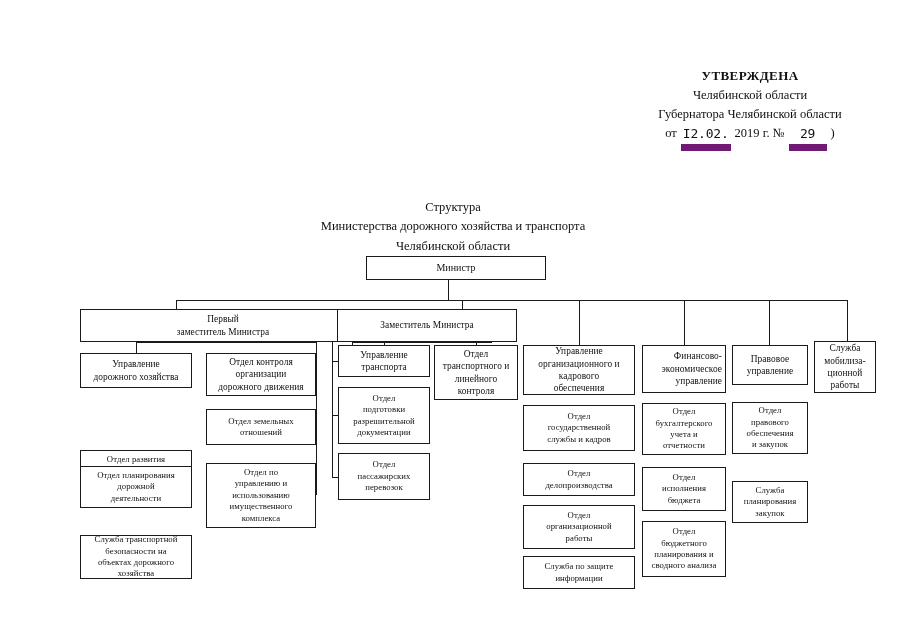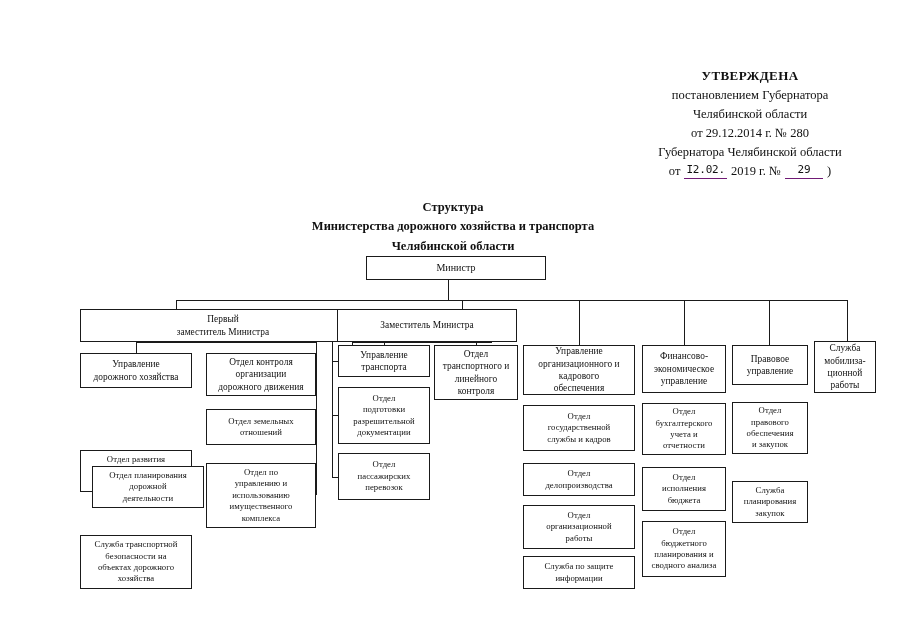--- a/index.html
+++ b/index.html
@@ -19,31 +19,31 @@
     text-align:center; font-size:12.5px; line-height:1.52;
   }
   .approval .ttl{font-weight:bold;letter-spacing:.4px;font-size:13px;}
   .approval .ln{white-space:nowrap;}
   .approval .lastline{
     display:flex;justify-content:center;align-items:flex-start;gap:4px;
     white-space:nowrap;
   }
   .typed{
     font-family:"DejaVu Sans Mono", monospace;
-    font-size:11px;
-    border-bottom:1px solid #701a75;
+    font-size:13px;
+    border-bottom:7px solid #701a75;
     padding:0 2px;
     letter-spacing:-0.2px;
   }
   .typed.num{min-width:34px;text-align:center;}
 
   
   .doc-title{
     position:absolute; left:283px; top:198px; width:340px;
-    text-align:center; font-size:12.5px; line-height:1.55;font-weight:bold;
+    text-align:center; font-size:12.5px; line-height:1.55;
   }
 
   
   .box{
     position:absolute;
     box-sizing:border-box;
     border:1px solid #1a1a1a;
     background:#fff;
     display:flex;align-items:center;justify-content:center;
     text-align:center;
@@ -60,23 +60,21 @@
   .ln-v{position:absolute;width:1px;background:#1a1a1a;}
   .ln-h{position:absolute;height:1px;background:#1a1a1a;}
 </style>
 </head>
 <body>
 
 <div id="root">
 
   <div class="approval">
     <div class="ttl">УТВЕРЖДЕНА</div>
-    <div class="ln">постановлением Губернатора</div>
     <div class="ln">Челябинской области</div>
-    <div class="ln">от 29.12.2014 г. № 280</div>
     <div class="ln">Губернатора Челябинской области</div>
     <div class="lastline">
       <span>от</span>
       <span class="typed">I2.02.</span>
       <span>2019 г. №</span>
       <span class="typed num">29</span>
       <span>)</span>
     </div>
   </div>
 
@@ -103,24 +101,24 @@
       <div class="ln-v" style="left: 579px; top: 300px; height: 45px;"></div>
       <div class="ln-v" style="left: 684px; top: 300px; height: 45px;"></div>
       <div class="ln-v" style="left: 769px; top: 300px; height: 45px;"></div>
       <div class="ln-v" style="left: 847px; top: 300px; height: 42px;"></div>
       <div class="box lvl1" style="left: 80px; top: 353px; width: 112px; height: 35px;">
         <span>Управление<br>дорожного хозяйства</span>
       </div>
       <div class="box" style="left: 80px; top: 405px; width: 112px; height: 42px; margin-top: 45px;">
         <span>Отдел развития<br>дорожной<br>деятельности</span>
       </div>
-      <div class="box" style="left: 80px; top: 466px; width: 112px; height: 42px; margin-left: 12px;">
+      <div class="box" style="left: 80px; top: 466px; width: 112px; height: 42px;">
         <span>Отдел планирования<br>дорожной<br>деятельности</span>
       </div>
-      <div class="box" style="left: 80px; top: 535px; width: 112px; height: 54px;">
+      <div class="box" style="left: 80px; top: 535px; width: 112px; height: 44px;">
         <span>Служба транспортной<br>безопасности на<br>объектах дорожного<br>хозяйства</span>
       </div>
       <div class="box lvl1" style="left: 206px; top: 353px; width: 110px; height: 43px;">
         <span>Отдел контроля<br>организации<br>дорожного движения</span>
       </div>
       <div class="box" style="left: 206px; top: 409px; width: 110px; height: 36px;">
         <span>Отдел земельных<br>отношений</span>
       </div>
       <div class="box" style="left: 206px; top: 463px; width: 110px; height: 65px;">
         <span>Отдел по<br>управлению и<br>использованию<br>имущественного<br>комплекса</span>
@@ -150,21 +148,21 @@
       </div>
       <div class="box" style="left: 523px; top: 463px; width: 112px; height: 33px;">
         <span>Отдел<br>делопроизводства</span>
       </div>
       <div class="box" style="left: 523px; top: 505px; width: 112px; height: 44px;">
         <span>Отдел<br>организационной<br>работы</span>
       </div>
       <div class="box" style="left: 523px; top: 556px; width: 112px; height: 33px;">
         <span>Служба по защите<br>информации</span>
       </div>
-      <div class="box lvl1" style="left: 642px; top: 345px; width: 84px; height: 48px;">
+      <div class="box lvl1" style="left: 642px; top: 345px; width: 84px; height: 48px; text-align: right;">
         <span>Финансово-<br>экономическое<br>управление</span>
       </div>
       <div class="box" style="left: 642px; top: 403px; width: 84px; height: 52px;">
         <span>Отдел<br>бухгалтерского<br>учета и<br>отчетности</span>
       </div>
       <div class="box" style="left: 642px; top: 467px; width: 84px; height: 44px;">
         <span>Отдел<br>исполнения<br>бюджета</span>
       </div>
       <div class="box" style="left: 642px; top: 521px; width: 84px; height: 56px;">
         <span>Отдел<br>бюджетного<br>планирования и<br>сводного анализа</span>

